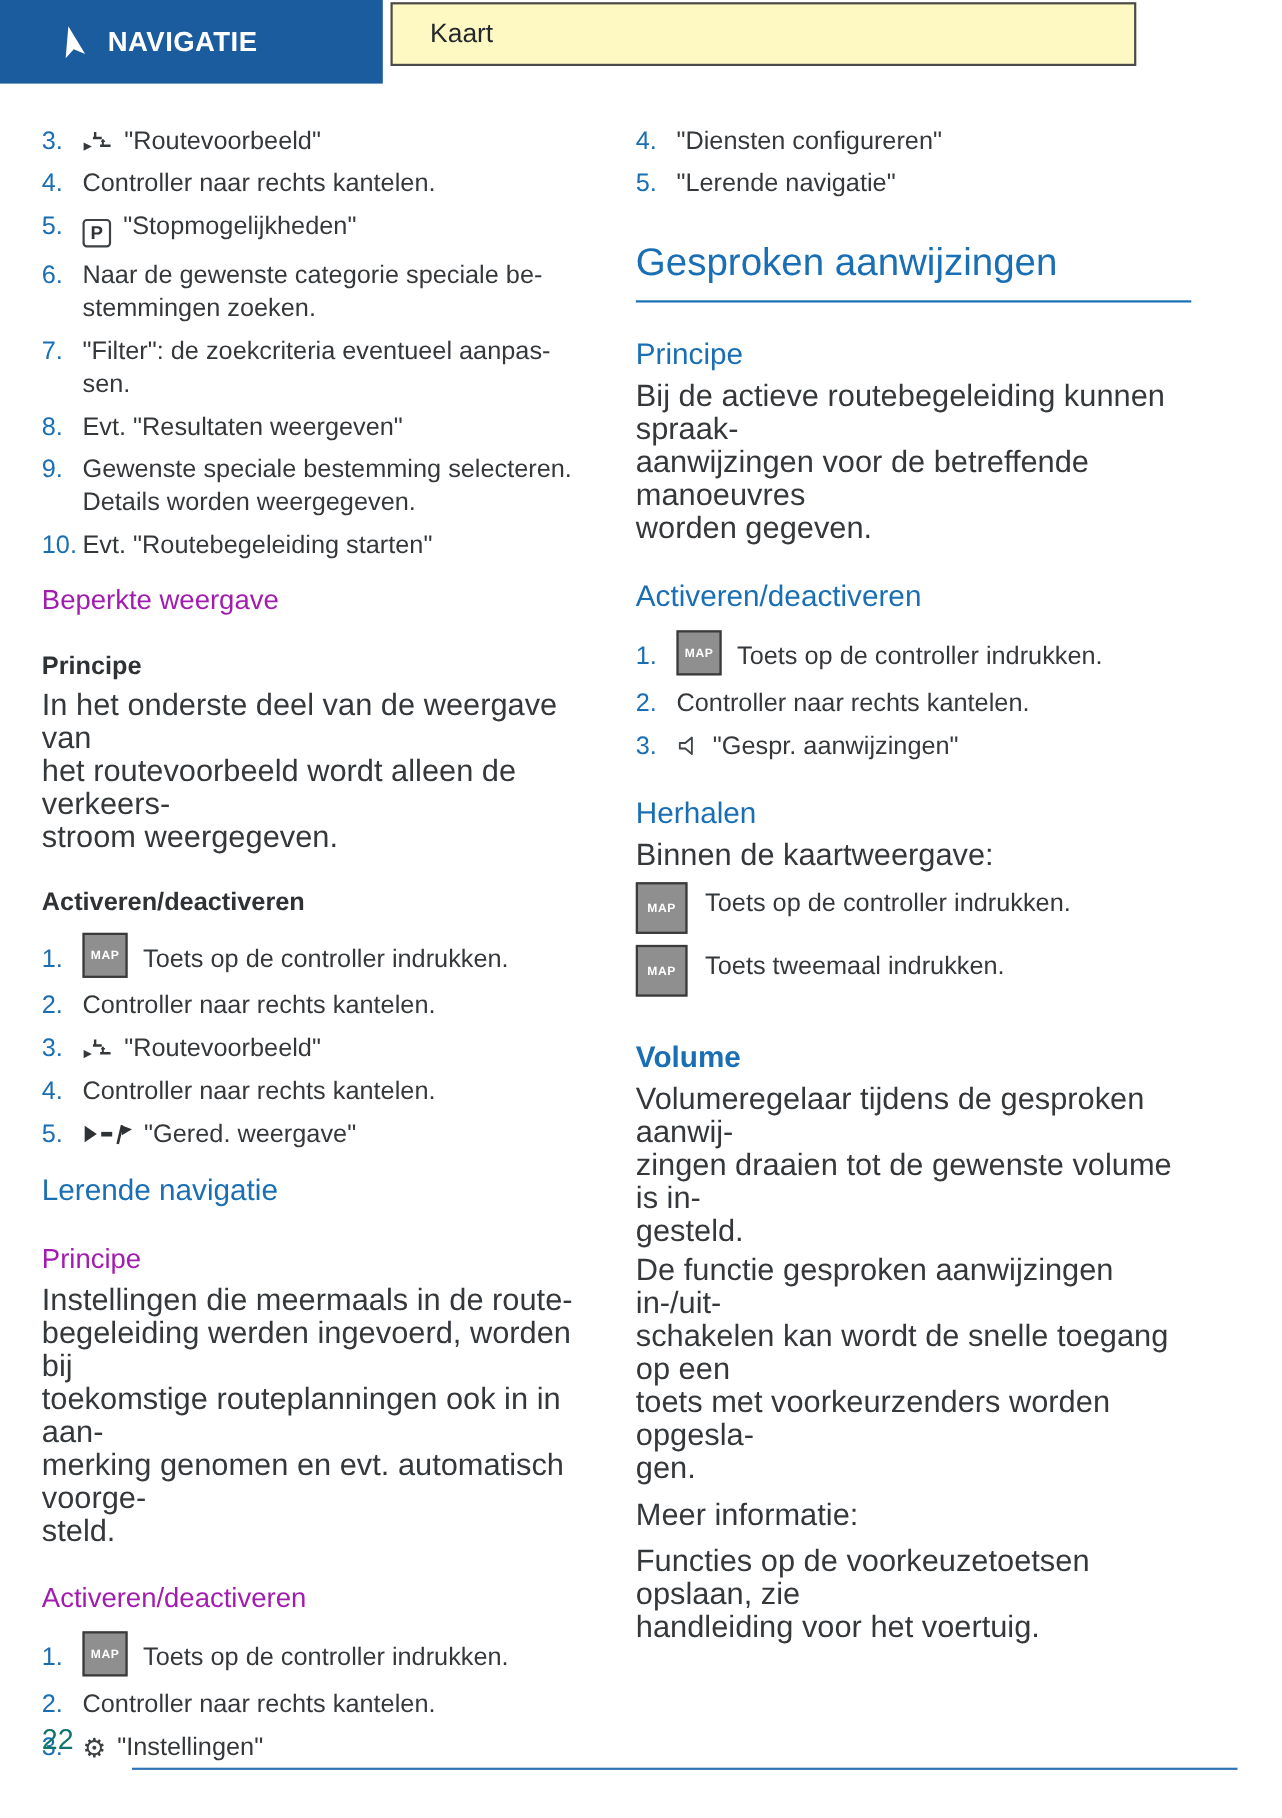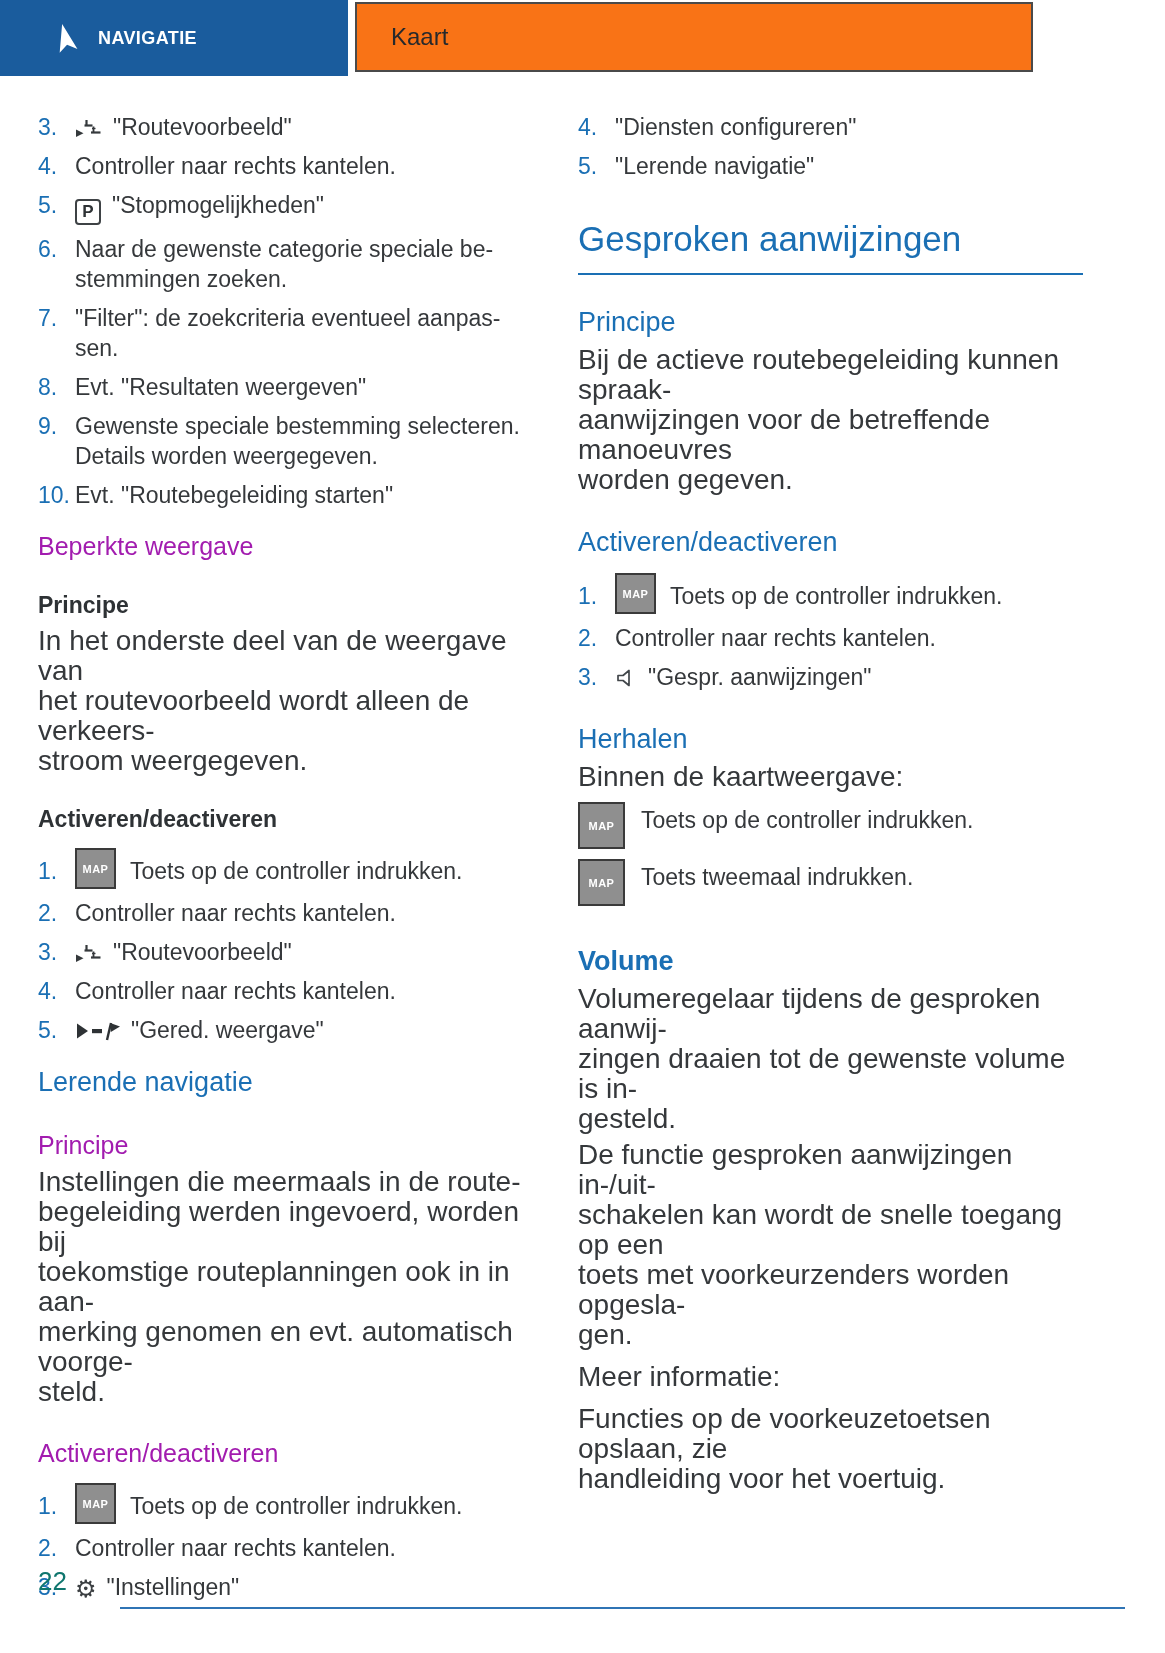--- a/index.html
+++ b/index.html
@@ -4,22 +4,22 @@
 <style>
   html,body{margin:0;padding:0;background:#ffffff;}
   .page{position:relative;width:1165px;height:1653px;background:#ffffff;overflow:hidden;
         font-family:"Liberation Sans",sans-serif;color:#35383b;}
 
   
   .header-bar{position:absolute;left:0;top:0;width:348px;height:76px;background:#1a5c9d;
               display:flex;align-items:center;padding-left:50px;box-sizing:border-box;}
   .nav-arrow{display:inline-block;margin-right:18px;}
   .nav-arrow svg{display:block;}
-  .chapter-label{color:#ffffff;font-size:18px;font-weight:bold;letter-spacing:0.4px;}
-  .header-tab{position:absolute;left:355px;top:2px;width:678px;height:70px;background:#f97316;
+  .chapter-label{color:#ffffff;font-size:25px;font-weight:bold;letter-spacing:0.4px;}
+  .header-tab{position:absolute;left:355px;top:2px;width:678px;height:58px;background:#fef9c3;
               border:2px solid #4a4a4a;box-sizing:border-box;display:flex;align-items:center;
               padding-left:34px;}
   .tab-label{font-size:24px;color:#26292c;}
 
   
   .col-left{position:absolute;left:38px;top:112px;width:505px;}
   .col-right{position:absolute;left:578px;top:112px;width:505px;}
 
   
   .step{display:flex;margin-bottom:9px;font-size:23px;line-height:30px;}

